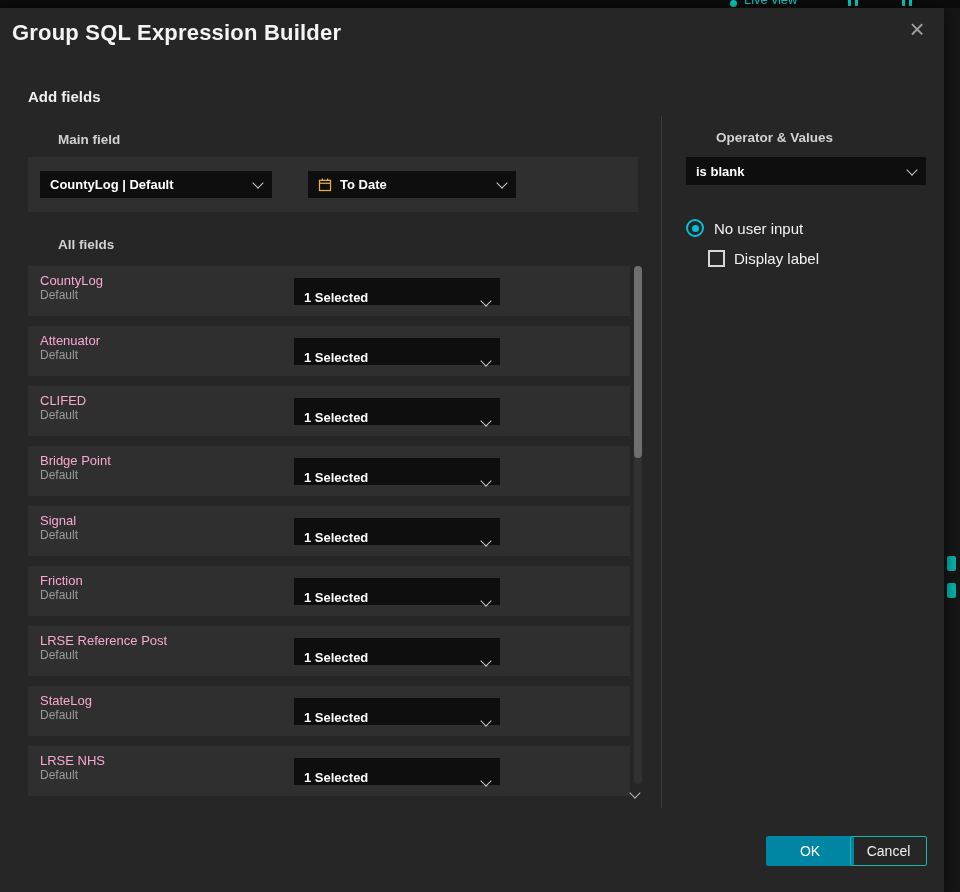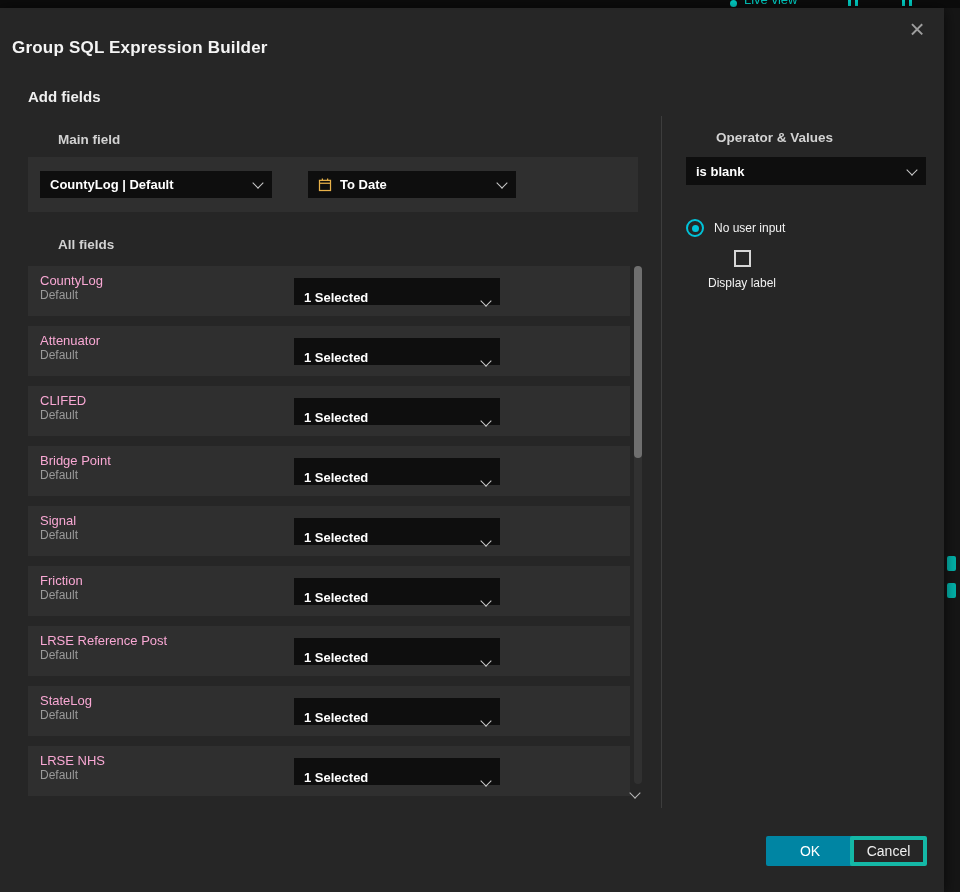--- a/index.html
+++ b/index.html
@@ -13,21 +13,21 @@
   .topbar{position:absolute;left:0;top:0;width:960px;height:8px;background:#0c0c0c;overflow:hidden;}
   .live-dot{position:absolute;left:730px;top:0px;width:7px;height:7px;border-radius:50%;background:var(--teal);}
   .live-view{position:absolute;left:744px;top:-8px;font-size:13px;color:var(--teal);}
   .tb-bar{position:absolute;top:-6px;width:3px;height:12px;background:var(--teal);}
   .right-strip{position:absolute;right:0;top:8px;width:16px;height:884px;background:#161616;}
   .rs-mark{position:absolute;left:3px;width:9px;height:15px;background:var(--teal);opacity:.85;border-radius:2px;}
 
   
   .dialog{position:absolute;left:0;top:8px;width:944px;height:884px;background:#262626;
     box-shadow:0 2px 14px rgba(0,0,0,.65);}
-  .dlg-title{position:absolute;left:12px;top:12px;font-size:17px;font-weight:700;color:#f4f4f4;letter-spacing:.2px;margin-top:18px;}
+  .dlg-title{position:absolute;left:12px;top:12px;font-size:22px;font-weight:700;color:#f4f4f4;letter-spacing:.2px;}
   .close-btn{position:absolute;right:12px;top:4px;width:30px;height:34px;font-size:26px;font-weight:300;
     color:#9e9e9e;display:flex;align-items:center;justify-content:center;cursor:pointer;line-height:1;}
 
   .section-title{position:absolute;left:28px;top:80px;font-size:15px;font-weight:700;color:#efefef;}
   .sub-label{position:absolute;font-size:13.5px;font-weight:700;color:#d2d2d2;margin-left:30px;}
   .lbl-main{left:28px;top:124px;}
   .lbl-all{left:28px;top:229px;}
   .lbl-ops{left:686px;top:122px;}
 
   .main-container{position:absolute;left:28px;top:149px;width:610px;height:55px;background:#2f2f2f;}
@@ -56,29 +56,29 @@
   .scroll-chev::after{content:"";display:block;width:7px;height:7px;border-right:1.6px solid #b9b9b9;
     border-bottom:1.6px solid #b9b9b9;transform:rotate(45deg);}
 
   .v-divider{position:absolute;left:661px;top:108px;width:1px;height:692px;background:#3d3d3d;}
 
   
   .radio-row{position:absolute;left:686px;top:211px;display:flex;align-items:center;gap:10px;cursor:pointer;}
   .radio{width:14px;height:14px;border-radius:50%;border:2px solid var(--accent);display:flex;
     align-items:center;justify-content:center;flex:none;}
   .radio::after{content:"";width:7px;height:7px;border-radius:50%;background:var(--accent);}
-  .check-row{position:absolute;left:708px;top:242px;display:flex;align-items:center;gap:9px;cursor:pointer;flex-direction:column;}
+  .check-row{position:absolute;left:708px;top:242px;display:flex;align-items:center;gap:9px;cursor:pointer;}
   .checkbox{width:13px;height:13px;border:2px solid #d6d6d6;background:transparent;flex:none;}
-  .ctl-label{font-size:12px;color:#f2f2f2;}
+  .ctl-label{font-size:15px;color:#f2f2f2;}
 
   
   .btn{position:absolute;top:828px;height:30px;display:flex;align-items:center;justify-content:center;
     font-size:14px;border-radius:2px;cursor:pointer;box-sizing:border-box;}
   .btn-ok{left:766px;width:88px;background:var(--okbg);color:#fff;}
-  .btn-cancel{left:850px;width:77px;background:transparent;border:4px solid #14b8a6;color:#f0f0f0;}
+  .btn-cancel{left:850px;width:77px;background:transparent;border:1px solid #14b8a6;color:#f0f0f0;}
 </style>
 </head>
 <body>
 
 <div class="topbar">
   <span class="live-dot"></span>
   <span class="live-view">Live view</span>
   <span class="tb-bar" style="left:848px"></span>
   <span class="tb-bar" style="left:855px"></span>
   <span class="tb-bar" style="left:902px"></span>

